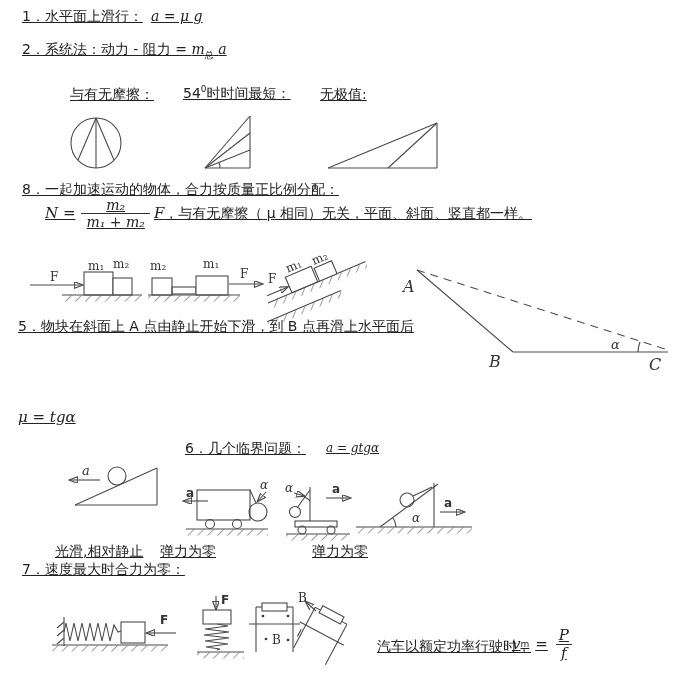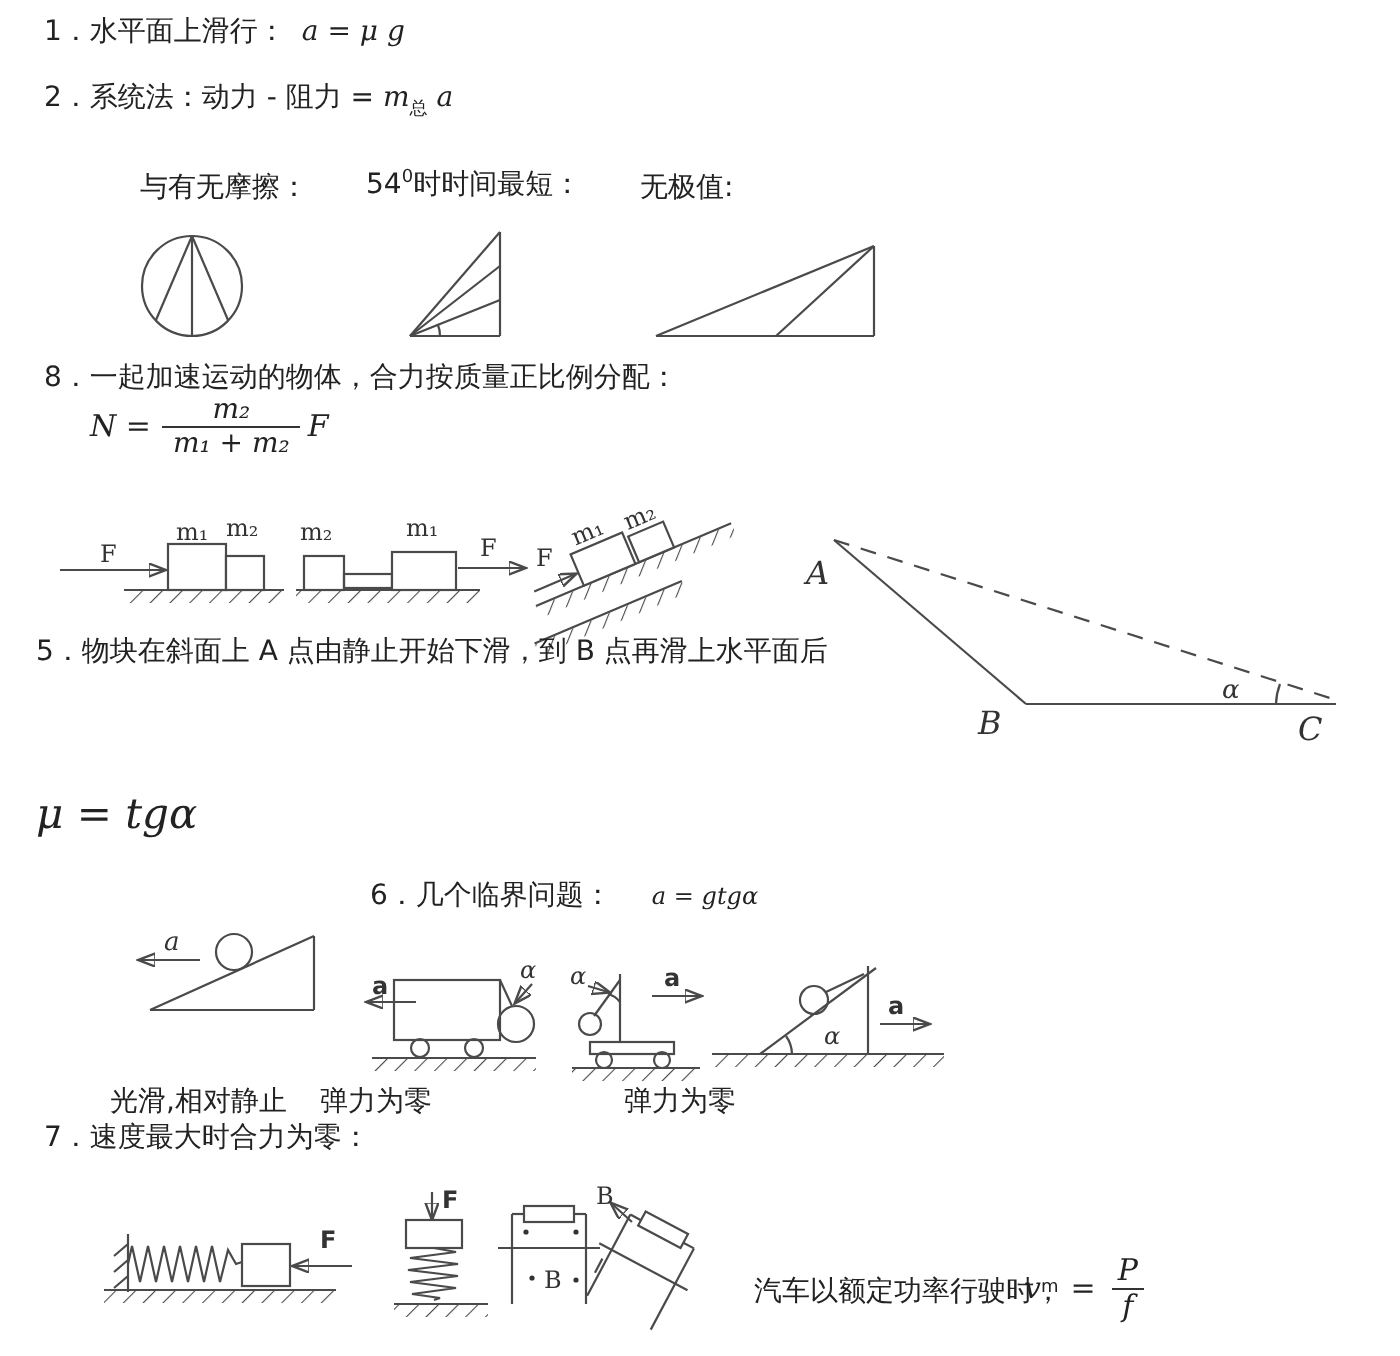--- a/index.html
+++ b/index.html
@@ -1,18 +1,18 @@
 <!DOCTYPE html>
 <html><head>
 <meta charset="utf-8">
 <style>
   html,body{margin:0;padding:0;background:#fff;}
   .page{position:relative;width:700px;height:678px;background:#ffffff;
         font-family:"DejaVu Sans",sans-serif;font-size:14px;color:#222;overflow:hidden;}
-  .t{position:absolute;white-space:nowrap;line-height:1.25;}
+  .t{position:absolute;white-space:nowrap;line-height:1.25;text-decoration:underline;}
   .fm{font-family:"DejaVu Serif",serif;font-style:italic;}
   .fm-gap{margin-left:8px;}
   sup{font-size:9px;vertical-align:super;}
   sub{font-size:9px;vertical-align:sub;font-family:"DejaVu Sans",sans-serif;font-style:normal;}
   .frac{display:inline-flex;flex-direction:column;align-items:center;
         font-family:"DejaVu Serif",serif;font-style:italic;line-height:1.15;font-size:14px;}
   .frac .den{border-top:1.2px solid #333;padding:0 5px;}
   .frac .num{padding:0 5px;}
   .row{display:flex;align-items:center;}
   svg{position:absolute;left:0;top:0;}
@@ -232,24 +232,25 @@
 
   <div class="t" style="left:22px;top:181px">8．一起加速运动的物体，合力按质量正比例分配：</div>
 
   <div class="t row" style="left:45px;top:197px">
     <span class="fm" style="font-size:15px;margin-right:6px">N =</span>
     <span class="frac">
       <span class="num">m₂</span>
       <span class="den">m₁ + m₂</span>
     </span>
     <span class="fm" style="font-size:15px;margin-left:4px">F</span>
+    <span>，与有无摩擦（ μ 相同）无关，平面、斜面、竖直都一样。</span>
   </div>
 
   <div class="t" style="left:18px;top:318px">5．物块在斜面上 A 点由静止开始下滑，到 B 点再滑上水平面后</div>
-  <div class="t fm" style="left:18px;top:394px;font-size:21px">μ = tgα</div>
+  <div class="t fm" style="left:18px;top:408px;font-size:15px">μ = tgα</div>
 
   <div class="t row" style="left:185px;top:440px">
     <span>6．几个临界问题：</span>
     <span class="fm" style="font-size:12px;margin:0 14px 0 20px">a = gtgα</span>
   </div>
 
   <div class="t" style="left:55px;top:543px">光滑,相对静止</div>
   <div class="t" style="left:160px;top:543px">弹力为零</div>
   <div class="t" style="left:312px;top:543px">弹力为零</div>
 

